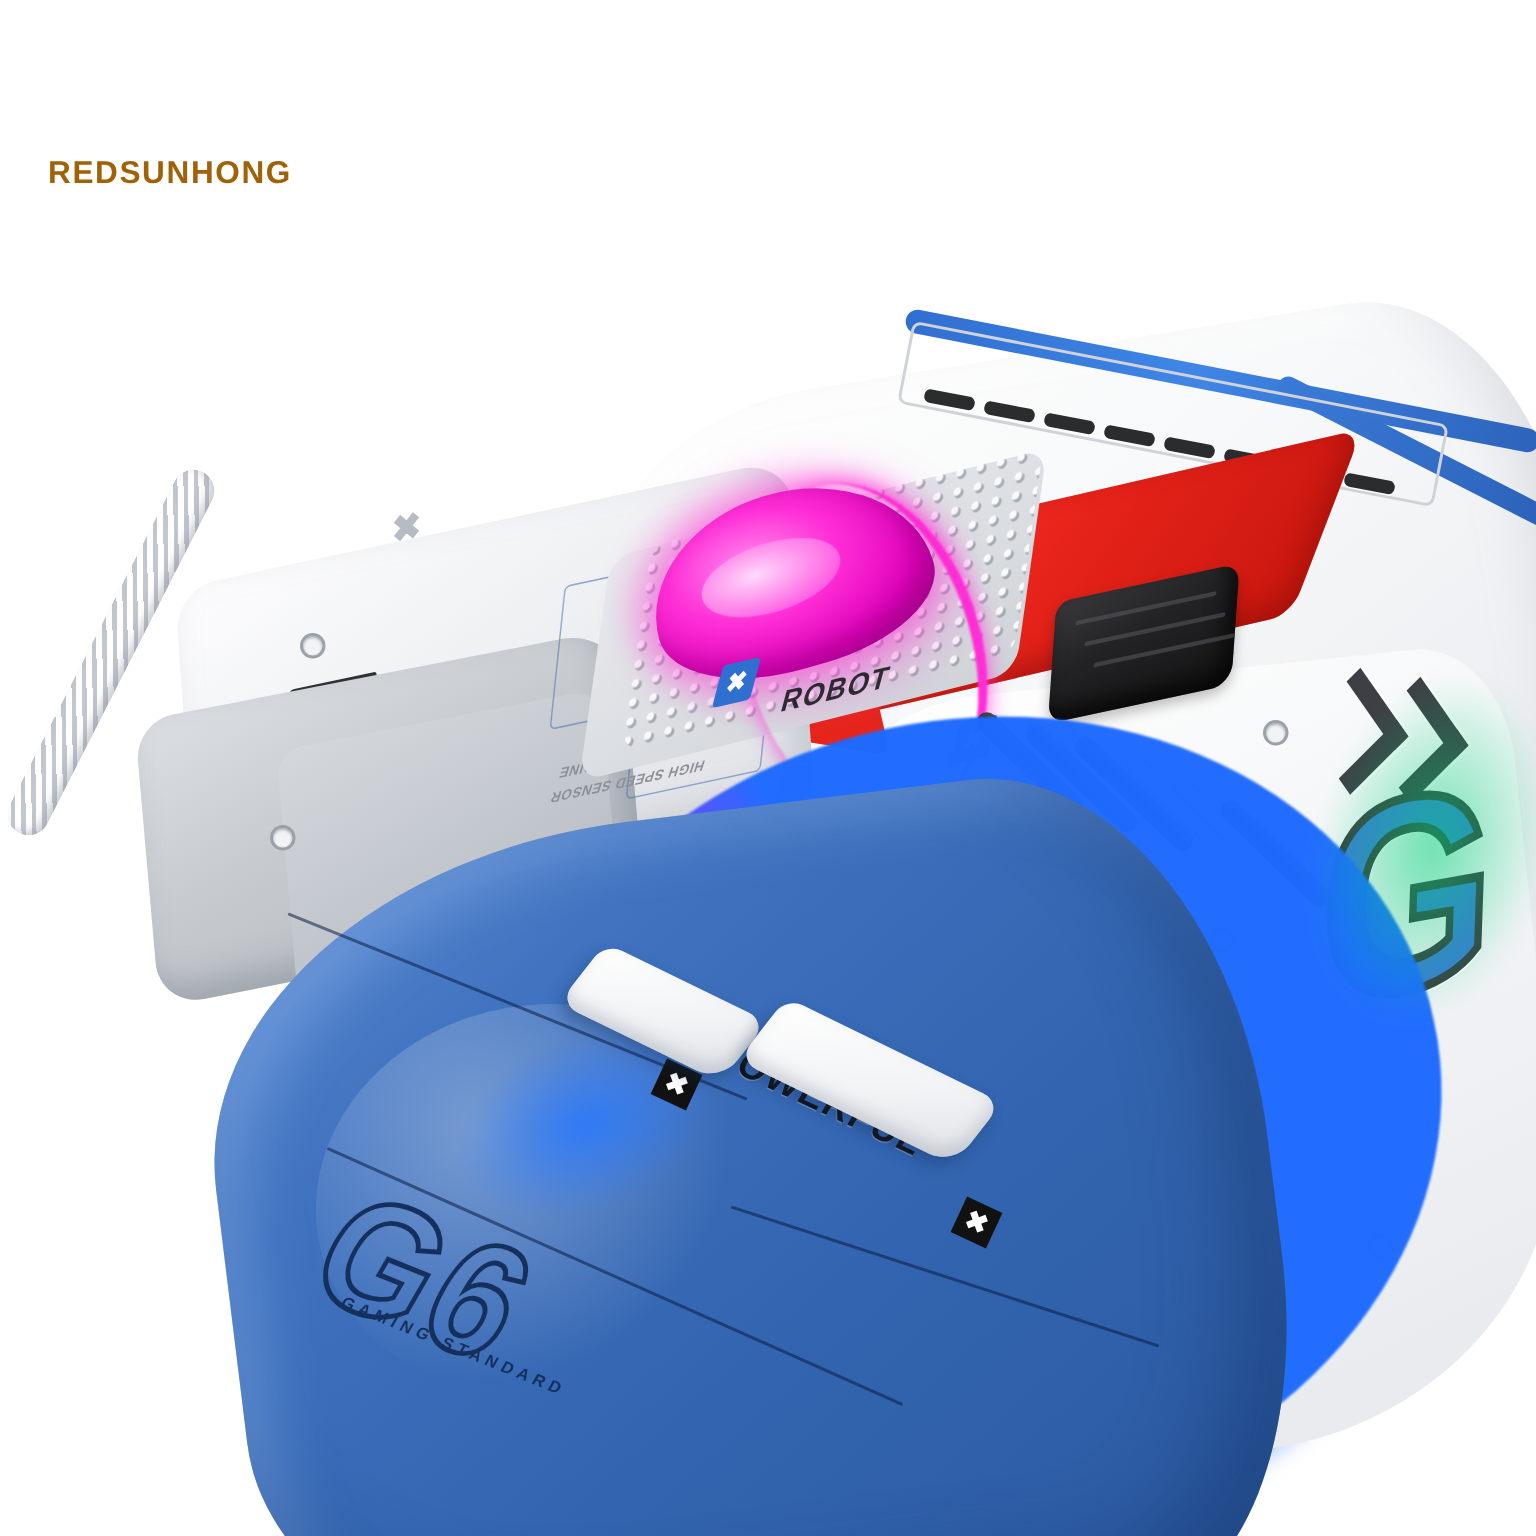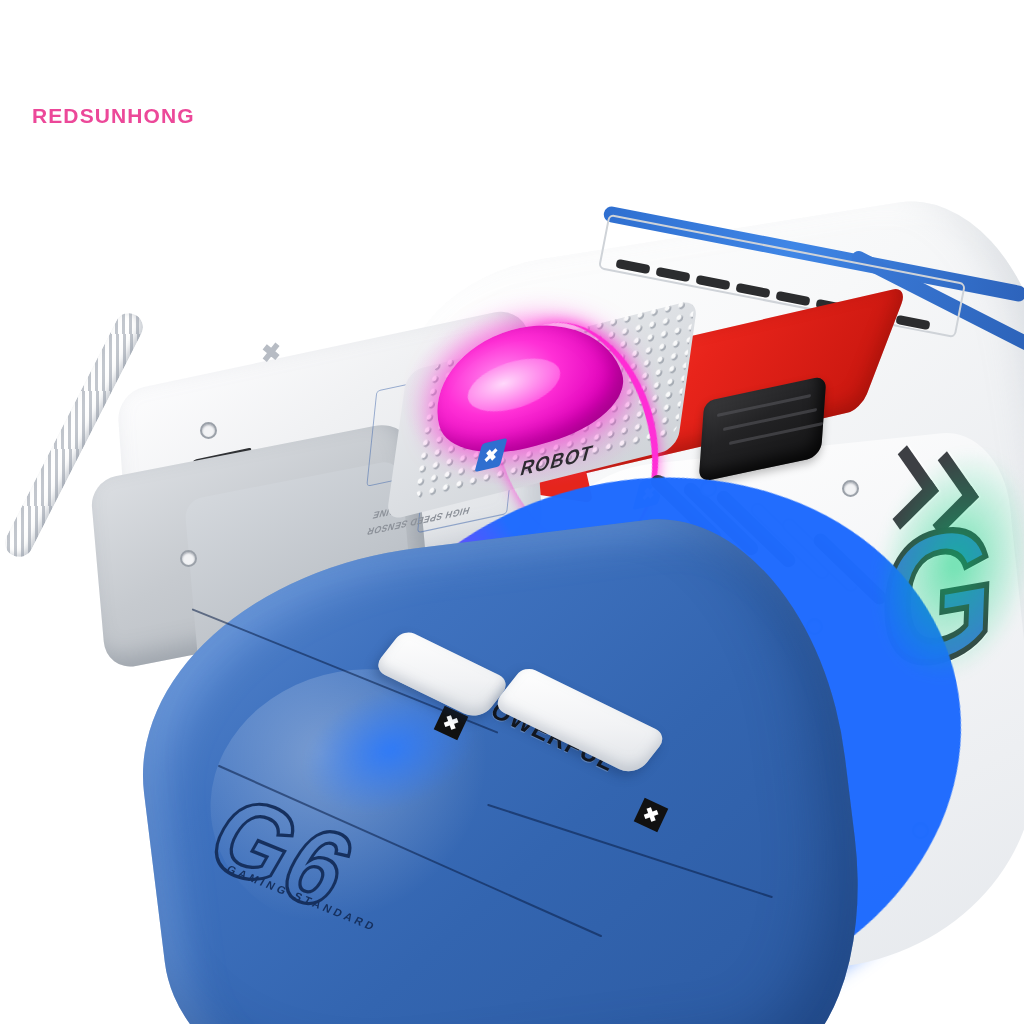--- a/index.html
+++ b/index.html
@@ -9,21 +9,21 @@
     font-family:"Liberation Sans", sans-serif;
     overflow:hidden;
     position:relative;
   }
   #stage{position:absolute;inset:0;background:#fff;overflow:hidden;}
 
   
   .watermark{
     position:absolute;left:32px;top:104px;
     font-size:21px;font-weight:bold;letter-spacing:1.1px;
-    color:#ec4899;font-family:"Liberation Sans", sans-serif;
+    color:#a16207;font-family:"Liberation Sans", sans-serif;
   }
 
   
   .mouse-wrap{position:absolute;left:0;top:150px;width:1024px;height:880px;}
 
   
   .shell-white{
     position:absolute;left:430px;top:80px;width:640px;height:620px;
     background:linear-gradient(150deg,#ffffff 0%,#f7f8f9 34%,#eceef1 66%,#e2e5e9 100%);
     border-radius:160px 120px 200px 90px / 120px 180px 160px 140px;

